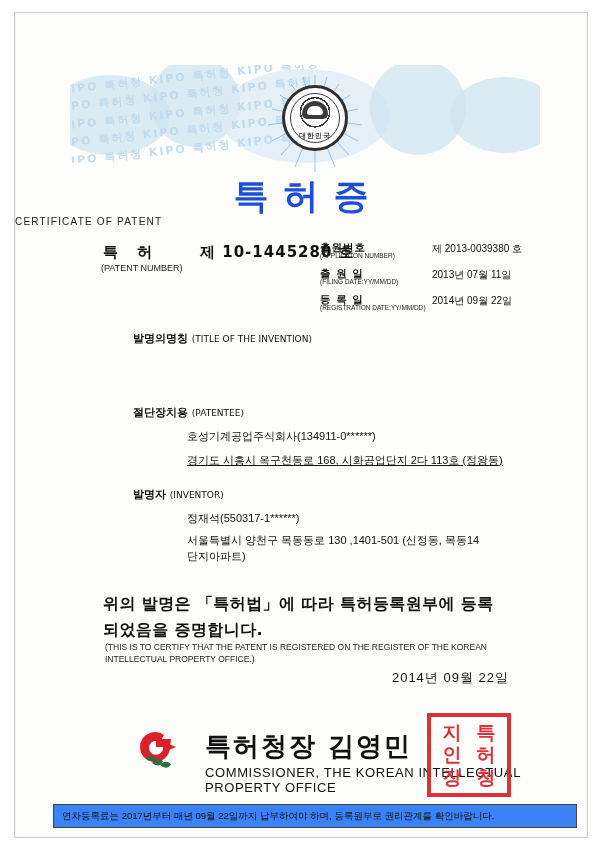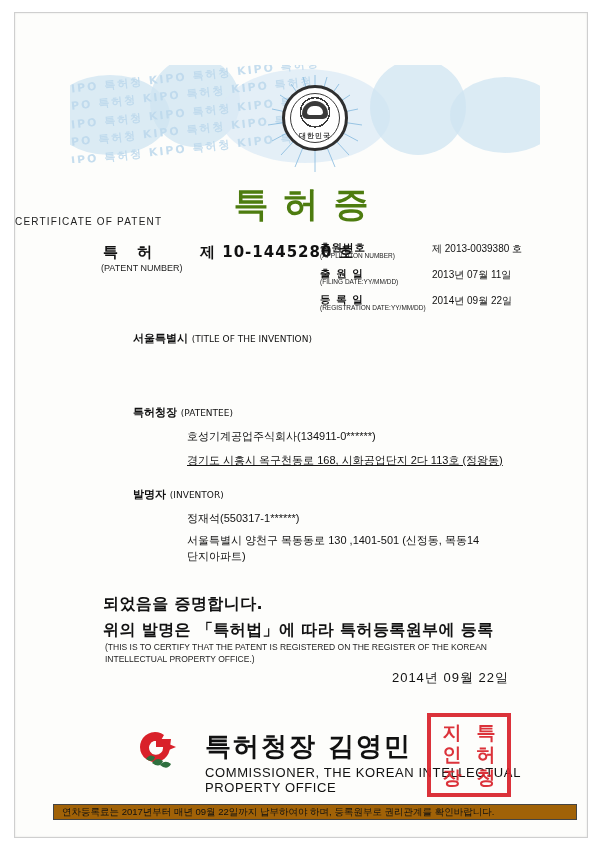--- a/index.html
+++ b/index.html
@@ -127,22 +127,21 @@
     position: absolute;
     left: 0;
     right: 0;
     top: 160px;
     text-align: center;
     font-family: "DejaVu Sans", sans-serif;
     font-size: 35px;
     font-weight: bold;
     letter-spacing: 15px;
     text-indent: 15px;
-    color: #4d7c0f;
-    margin-top: 8px;
+    color: #1d4ed8;
   }
   .title-en {
     position: absolute;
     left: 0;
     right: 0;
     top: 203px;
     text-align: left;
     font-size: 10px;
     letter-spacing: 1.2px;
     color: #222;
@@ -314,29 +313,29 @@
     justify-content: center;
     font-size: 19px;
     line-height: 1;
   }
   
   .notice {
     position: absolute;
     left: 38px;
     top: 791px;
     width: 524px;
-    height: 16px;
+    height: 24px;
     border: 1px solid #444;
     box-sizing: border-box;
     display: flex;
     align-items: center;
     padding-left: 8px;
     font-size: 9.5px;
     color: #111;
-    background: #a16207;
+    background: #3b82f6;
   }
 </style>
 </head>
 <body>
 
 <div class="page">
   <div class="sheet">
 
     <div class="secure-band">
       <div class="blob" style="left:-20px; top:10px; width:120px; height:80px;"></div>
@@ -402,42 +401,42 @@
         <span class="meta-v">2013년  07월  11일</span>
       </div>
       <div class="meta-row">
         <span class="meta-k">등 록 일</span>
         <span class="meta-k2">(REGISTRATION DATE:YY/MM/DD)</span>
         <span class="meta-v">2014년  09월  22일</span>
       </div>
     </div>
 
     <div class="fld-head" style="left:118px; top:318px;">
-      <span>서울특별시</span>
+      <span>발명의명칭</span>
       <span class="en">(TITLE OF THE INVENTION)</span>
     </div>
 
     <div class="fld-head" style="left:118px; top:392px;">
-      <span>특허청장</span>
+      <span>절단장치용</span>
       <span class="en">(PATENTEE)</span>
     </div>
     <div class="fld-line" style="left:172px; top:416px;">호성기계공업주식회사(134911-0******)</div>
     <div class="fld-line" style="left:172px; top:440px;text-decoration:underline;">경기도 시흥시 옥구천동로 168, 시화공업단지 2다 113호 (정왕동)</div>
 
     <div class="fld-head" style="left:118px; top:474px;">
       <span>발명자</span>
       <span class="en">(INVENTOR)</span>
     </div>
     <div class="fld-line" style="left:172px; top:498px;">정재석(550317-1******)</div>
     <div class="fld-line" style="left:172px; top:520px;">서울특별시 양천구 목동동로 130 ,1401-501 (신정동, 목동14</div>
     <div class="fld-line" style="left:172px; top:536px;">단지아파트)</div>
 
     <div class="cert-ko">
+      <div>위의 발명은 「특허법」에 따라 특허등록원부에 등록</div>
       <div>되었음을 증명합니다.</div>
-      <div>위의 발명은 「특허법」에 따라 특허등록원부에 등록</div>
     </div>
     <div class="cert-en">
       <div>(THIS IS TO CERTIFY THAT THE PATENT IS REGISTERED ON THE REGISTER OF THE KOREAN</div>
       <div>INTELLECTUAL PROPERTY OFFICE.)</div>
     </div>
     <div class="cert-date">2014년    09월    22일</div>
 
     <svg class="kipo-logo" viewBox="0 0 58 48">
       <path d="M30 24 a15 15 0 1 1 -6 -12 l-4 7 a7 7 0 1 0 3 5 h-7 v-8 h15 z" fill="#d9212a"></path>
       <path d="M24 19 l12 5 -12 5 z" fill="#d9212a"></path>

